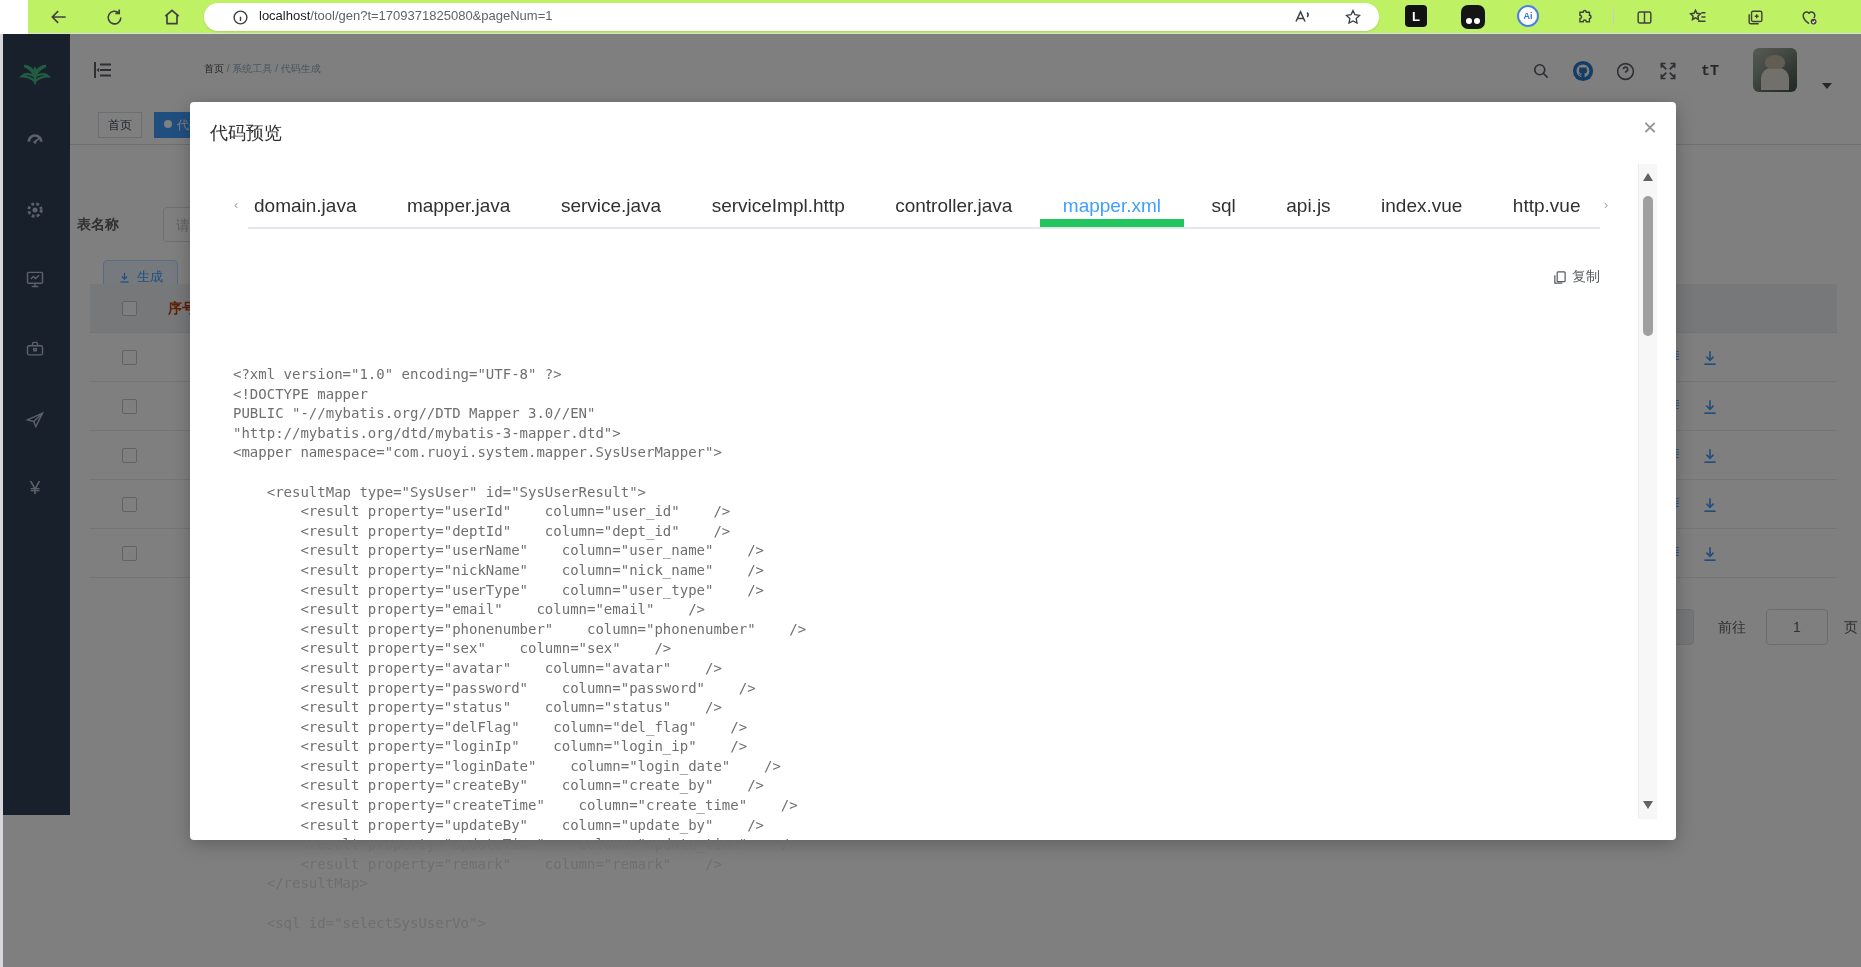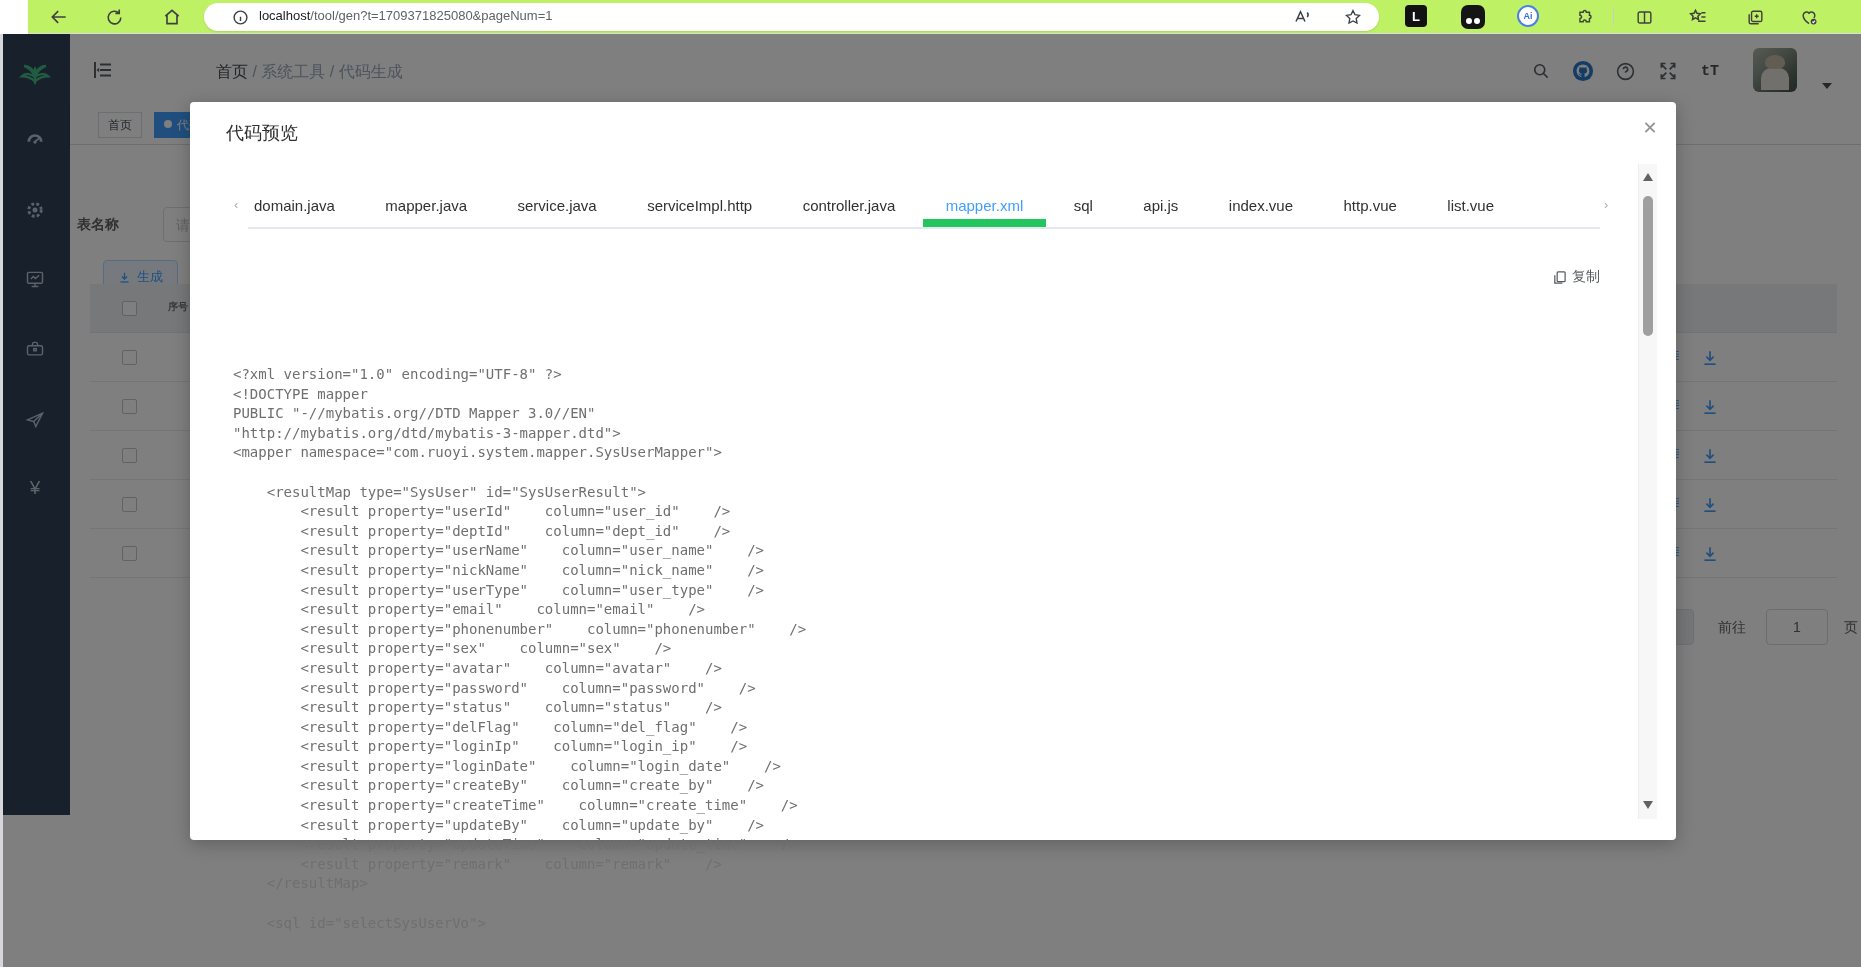--- a/index.html
+++ b/index.html
@@ -20,21 +20,21 @@
   .badge-dots i { width:6px; height:6px; background:#fff; border-radius:50%; display:inline-block; margin:8px 1px 0; }
   .badge-ai { left:1489px; width:22px; height:22px; background:#fff; border:2px solid #4d7fe8; border-radius:50%; color:#3b6fe0; font-size:9px; font-weight:bold; }
   .chrome-div { position:absolute; left:1585px; top:9px; width:1px; height:16px; background:#c9cbd0; }
   .more-dots { position:absolute; left:1833px; top:4px; font-size:16px; color:#404040; letter-spacing:1px; }
 
   
   .app { position:absolute; left:0; top:34px; width:1861px; height:781px; background:#fff; z-index:1; }
   .sidebar { position:absolute; left:0; top:0; width:70px; height:781px; background:#304156; }
   .side-ic { position:absolute; left:25px; width:20px; height:20px; color:#b9c4d3; display:flex; align-items:center; justify-content:center; }
   .navbar { position:absolute; left:70px; top:0; width:1791px; height:71px; background:#fff; }
-  .crumb { position:absolute; left:146px; top:28px; font-size:16px; white-space:nowrap; }
+  .crumb { position:absolute; left:134px; top:28px; font-size:10px; white-space:nowrap; }
   .crumb .c1 { color:#484b52; } .crumb .sep,.crumb .c2 { color:#97a8be; }
   .nb-ic { position:absolute; top:26px; width:22px; height:22px; color:#5a5e66; display:flex; align-items:center; justify-content:center;font-family:Liberation Mono, monospace; }
   .avatar { position:absolute; left:1683px; top:14px; width:44px; height:44px; border-radius:6px;
             background:linear-gradient(140deg,#aeb7a8 0%,#8b978b 35%,#5f6d62 70%,#44504a 100%); }
   .avatar::after { content:""; position:absolute; left:12px; top:7px; width:20px; height:14px; border-radius:50% 50% 40% 40%; background:#c7b9a6; }
   .avatar::before { content:""; position:absolute; left:8px; top:20px; width:28px; height:22px; border-radius:10px 10px 0 0; background:#e3e0d8; }
   .caret { position:absolute; left:1752px; top:49px; width:0; height:0; border-left:5px solid transparent; border-right:5px solid transparent; border-top:6px solid #4c4f55; }
 
   .tagsbar { position:absolute; left:70px; top:71px; width:1791px; height:40px; background:#fff; border-bottom:1px solid #d8dce5; box-shadow:0 1px 3px rgba(0,0,0,.08); }
   .tag { position:absolute; top:7px; height:26px; line-height:24px; font-size:12px; padding:0 9px; border:1px solid #d8dce5; background:#fff; color:#495060; }
@@ -44,38 +44,38 @@
   .content { position:absolute; left:70px; top:111px; width:1791px; height:670px; background:#fff; }
   .q-label { position:absolute; left:7px; top:71px; font-size:14px; font-weight:bold; color:#606266; }
   .q-input { position:absolute; left:93px; top:62px; width:225px; height:35px; border:1px solid #dcdfe6; border-radius:4px; font-size:14px; padding:0 12px; color:#606266; background:#fff; font-family:"Liberation Sans",sans-serif; }
   .q-input::placeholder { color:#bfc4cc; }
   .gen-btn { position:absolute; left:33px; top:115px; height:34px; padding:0 14px; display:flex; align-items:center; gap:6px; background:#ecf5ff; border:1px solid #b3d8ff; border-radius:4px; color:#409eff; font-size:13px; }
   .round-btn { position:absolute; top:201px; width:40px; height:40px; border-radius:50%; background:#fff; border:1px solid #d5d9e0; color:#606266; display:flex; align-items:center; justify-content:center; }
   .g-table { position:absolute; left:20px; top:139px; width:1747px; }
   .g-th { height:49px; background:#eef0f2; border-bottom:1px solid #e4e7ee; position:relative; }
   .g-tr { height:49px; background:#fff; border-bottom:1px solid #e8ebf0; position:relative; }
   .cbx { position:absolute; left:32px; top:17px; width:15px; height:15px; border:1px solid #c0c4cc; border-radius:2px; background:#fff; }
-  .th-txt { position:absolute; left:78px; top:16px; font-size:10px; font-weight:bold; color:#737373; }
+  .th-txt { position:absolute; left:78px; top:16px; font-size:14px; font-weight:bold; color:#c2410c; }
   .dl-ic { position:absolute; left:1611px; top:16px; width:18px; height:18px; color:#409eff; }
   .sliver { position:absolute; left:1581px; top:16px; width:8px; height:17px; overflow:hidden; color:#409eff; font-size:14px; }
   .pager { position:absolute; top:464px; height:36px; font-size:14px; color:#606266; }
   .pg-sel { left:1588px; width:36px; background:#ebedf0; border:1px solid #dcdfe6; border-radius:4px; }
   .pg-txt1 { left:1648px; line-height:36px; }
   .pg-input { left:1696px; width:62px; border:1px solid #d5d9e0; border-radius:4px; text-align:center; color:#606266; font-size:14px; background:#fff; height:36px; font-family:"Liberation Sans",sans-serif; }
   .pg-txt2 { left:1774px; line-height:36px; }
 
   
   .overlay { position:absolute; left:0; top:34px; width:1861px; height:933px; background:rgba(0,0,0,.5); z-index:50; }
   .win-edge { position:absolute; left:0; top:34px; width:3px; height:933px; background:#d5d7da; z-index:60; }
   .modal { position:absolute; left:190px; top:102px; width:1486px; height:738px; background:#fff; border-radius:4px; box-shadow:0 4px 18px rgba(0,0,0,.25); z-index:100; }
-  .m-title { position:absolute; left:20px; top:19px; font-size:18px; color:#303133;margin-left:16px; }
+  .m-title { position:absolute; left:20px; top:19px; font-size:18px; color:#303133; }
   .m-close { position:absolute; left:1448px; top:15px; font-size:18px; color:#909399; width:24px; text-align:center; }
   .m-tabarrow { position:absolute; top:95px; font-size:13px; color:#a7adb5; }
   .m-tabs { position:absolute; left:58px; top:83px; width:1352px; height:44px; overflow:hidden; white-space:nowrap; border-bottom:2px solid #e4e7ed; }
-  .m-tab { display:inline-block; height:42px; line-height:42px; padding:0 23px; font-size:15px; color:#303133; }
+  .m-tab { display:inline-block; height:42px; line-height:42px; padding:0 23px; font-size:19px; color:#303133; }
   .m-tab.active { color:#409eff; border-bottom:8px solid #22c55e; }
   .m-copy { position:absolute; left:1362px; top:166px; display:flex; align-items:center; gap:5px; color:#565a5f; font-size:14px; }
   .m-code { position:absolute; left:43px; top:263px; width:1380px; font-family:"DejaVu Sans Mono",monospace; font-size:14px; line-height:19.6px; color:#6f6f6f; white-space:pre; }
   .m-scroll { position:absolute; left:1448px; top:62px; width:19px; height:655px; background:#f7f7f8; border-left:1px solid #ededee; }
   .m-scroll .tri-up { position:absolute; left:4px; top:9px; width:0; height:0; border-left:5.5px solid transparent; border-right:5.5px solid transparent; border-bottom:8px solid #5f6368; }
   .m-scroll .tri-dn { position:absolute; left:4px; bottom:10px; width:0; height:0; border-left:5.5px solid transparent; border-right:5.5px solid transparent; border-top:8px solid #5f6368; }
   .m-scroll .thumb { position:absolute; left:4px; top:32px; width:10px; height:140px; background:#9f9f9f; border-radius:5px; }
 
   svg { display:block; }
 </style>

